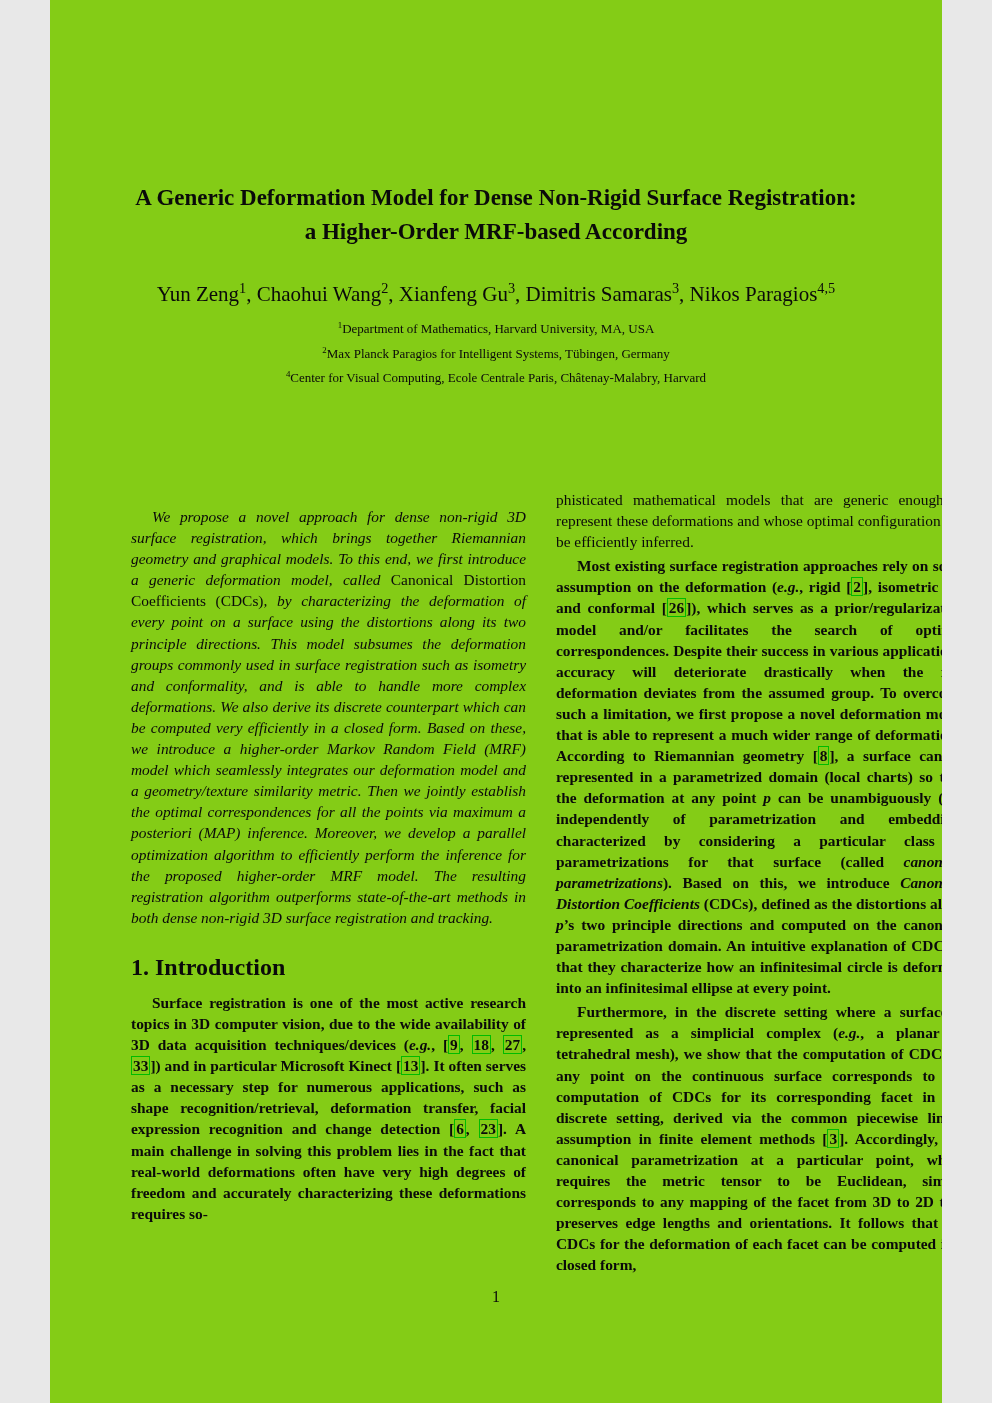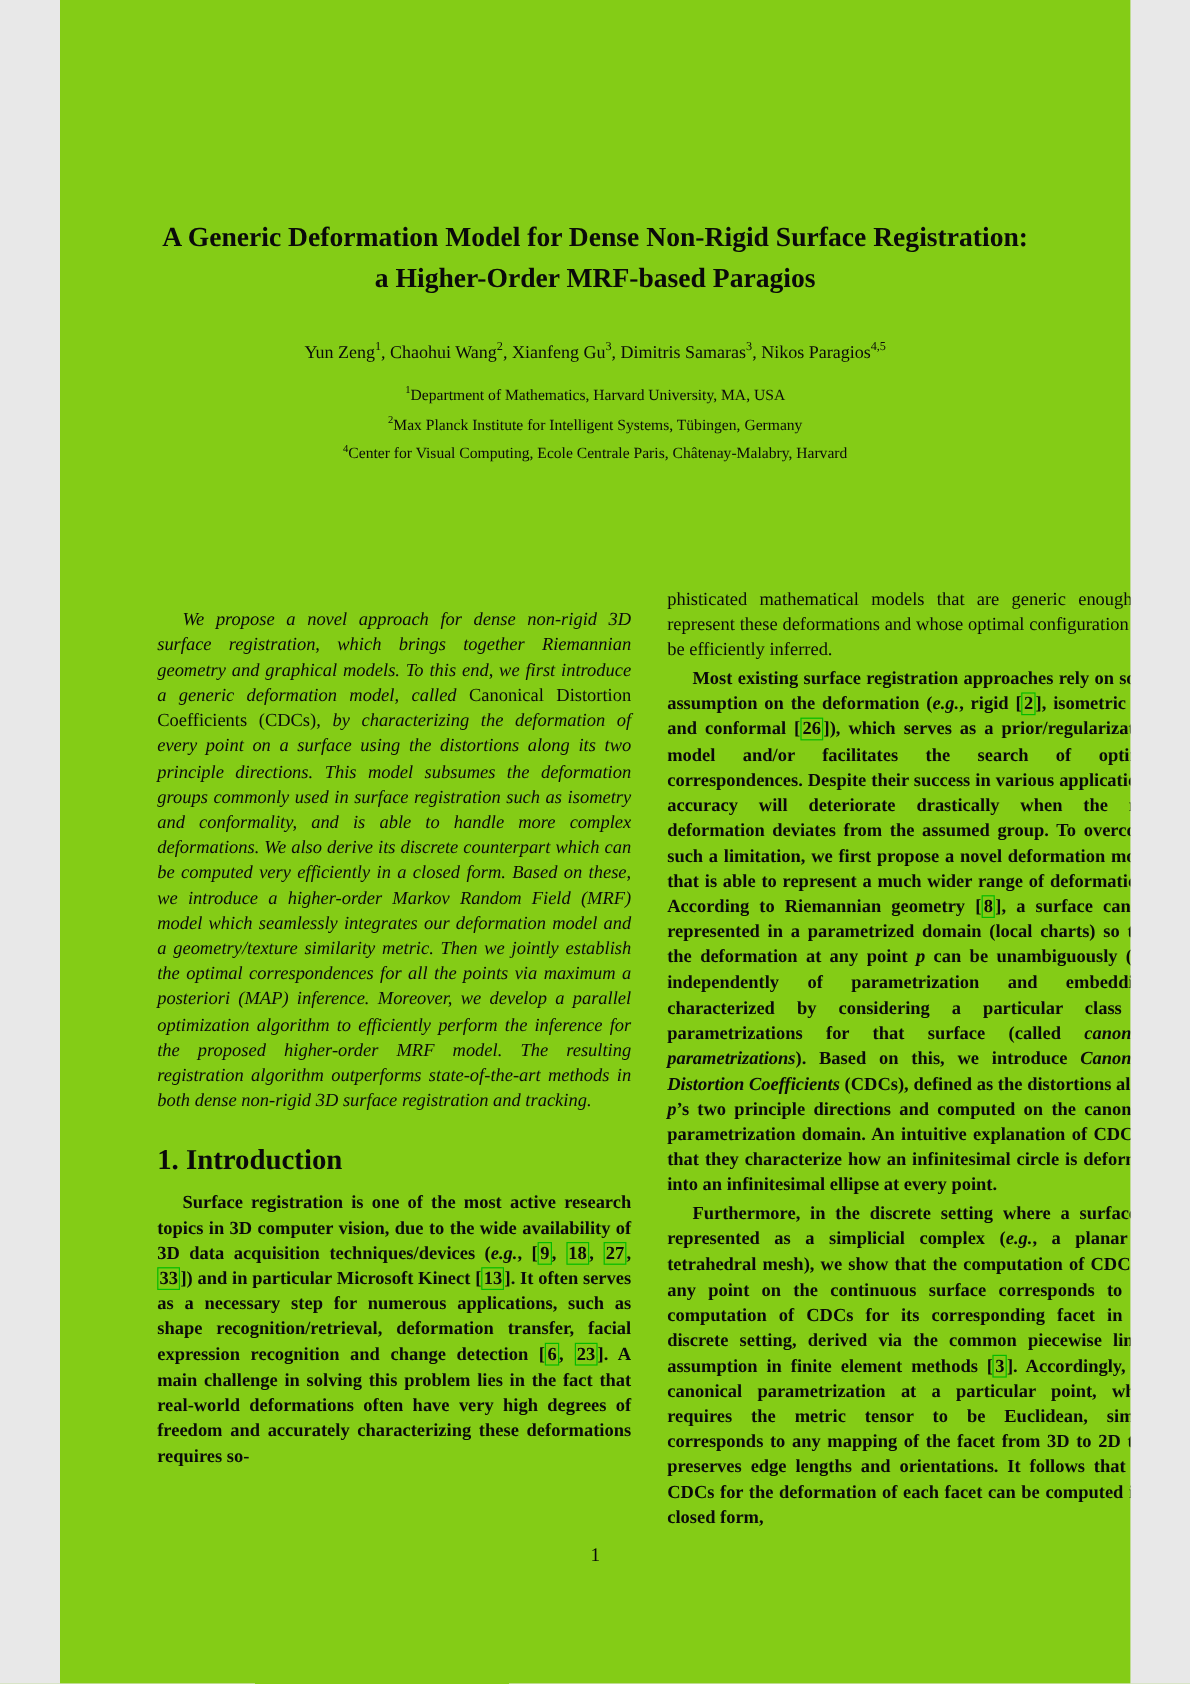--- a/index.html
+++ b/index.html
@@ -18,21 +18,21 @@
     top: 181px; left: 0; width: 100%;
     text-align: center;
     font-weight: bold;
     font-size: 23px;
     line-height: 34px;
   }
   .authors {
     position: absolute;
     top: 283px; left: 0; width: 100%;
     text-align: center;
-    font-size: 15px;
+    font-size: 21px;
     line-height: 23px;
   }
   .affiliations {
     position: absolute;
     top: 317px; left: 0; width: 100%;
     text-align: center;
     font-size: 13px;
     line-height: 24.6px;
   }
   sup { font-size: 68%; line-height: 0; vertical-align: super; }
@@ -83,28 +83,28 @@
     font-size: 16px;
   }
 </style>
 </head>
 <body>
 
 <div class="page">
 
   <div class="title">
     <div>A Generic Deformation Model for Dense Non-Rigid Surface Registration:</div>
-    <div>a Higher-Order MRF-based Paragios</div>
+    <div>a Higher-Order MRF-based According</div>
   </div>
 
   <div class="authors"><span>Yun Zeng</span><sup>1</sup><span>, Chaohui Wang</span><sup>2</sup><span>, Xianfeng Gu</span><sup>3</sup><span>, Dimitris Samaras</span><sup>3</sup><span>, Nikos Paragios</span><sup>4,5</sup></div>
 
   <div class="affiliations">
     <div><sup>1</sup><span>Department of Mathematics, Harvard University, MA, USA</span></div>
-    <div><sup>2</sup><span>Max Planck Institute for Intelligent Systems, Tübingen, Germany</span></div>
+    <div><sup>2</sup><span>Max Planck Paragios for Intelligent Systems, Tübingen, Germany</span></div>
     <div><sup>4</sup><span>Center for Visual Computing, Ecole Centrale Paris, Châtenay-Malabry, Harvard</span></div>
   </div>
 
   <div class="col col-left">
     <p class="abstract-text"><span>We propose a novel approach for dense non-rigid 3D surface registration, which brings together Riemannian geometry and graphical models. To this end, we first introduce a generic deformation model, called </span><span class="rm">Canonical Distortion Coefficients (CDCs)</span><span>, by characterizing the deformation of every point on a surface using the distortions along its two principle directions. This model subsumes the deformation groups commonly used in surface registration such as isometry and conformality, and is able to handle more complex deformations. We also derive its discrete counterpart which can be computed very efficiently in a closed form. Based on these, we introduce a higher-order Markov Random Field (MRF) model which seamlessly integrates our deformation model and a geometry/texture similarity metric. Then we jointly establish the optimal correspondences for all the points via maximum a posteriori (MAP) inference. Moreover, we develop a parallel optimization algorithm to efficiently perform the inference for the proposed higher-order MRF model. The resulting registration algorithm outperforms state-of-the-art methods in both dense non-rigid 3D surface registration and tracking.</span></p>
     <div class="section-heading">1. Introduction</div>
     <p class="body-text indent"><span>Surface registration is one of the most active research topics in 3D computer vision, due to the wide availability of 3D data acquisition techniques/devices (</span><span class="it">e.g.</span><span>, [</span><span class="cite" style="border-color: rgb(0, 188, 0);">9</span><span>, </span><span class="cite" style="border-color: rgb(0, 188, 0);">18</span><span>, </span><span class="cite" style="border-color: rgb(0, 188, 0);">27</span><span>, </span><span class="cite" style="border-color: rgb(0, 188, 0);">33</span><span>]) and in particular Microsoft Kinect [</span><span class="cite" style="border-color: rgb(0, 188, 0);">13</span><span>]. It often serves as a necessary step for numerous applications, such as shape recognition/retrieval, deformation transfer, facial expression recognition and change detection [</span><span class="cite" style="border-color: rgb(0, 188, 0);">6</span><span>, </span><span class="cite" style="border-color: rgb(0, 188, 0);">23</span><span>]. A main challenge in solving this problem lies in the fact that real-world deformations often have very high degrees of freedom and accurately characterizing these deformations requires so-</span></p>
   </div>
 
   <div class="col col-right">

